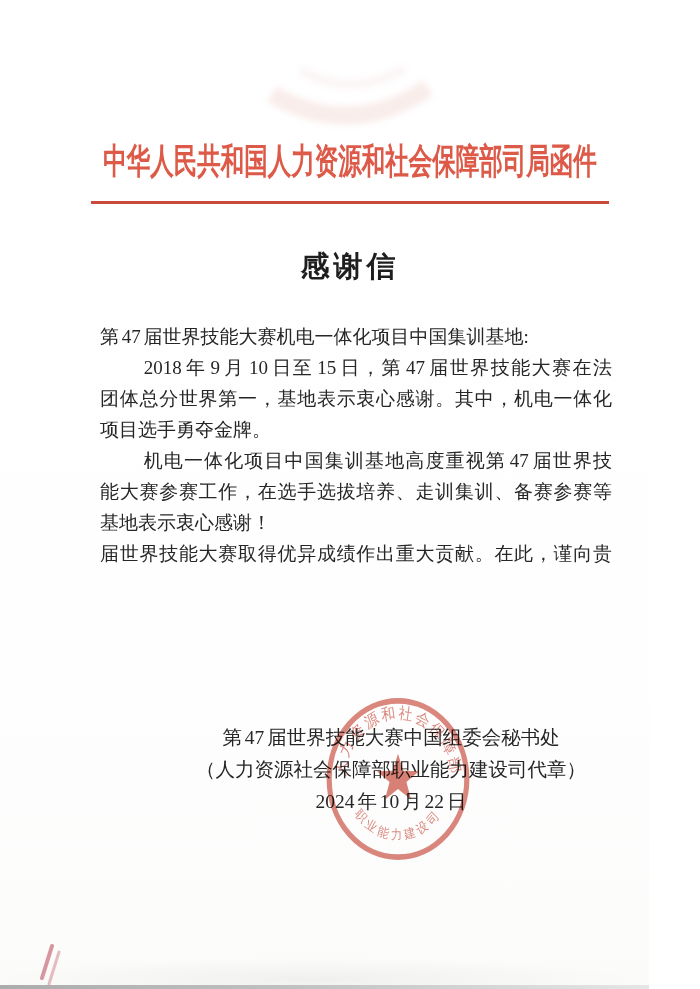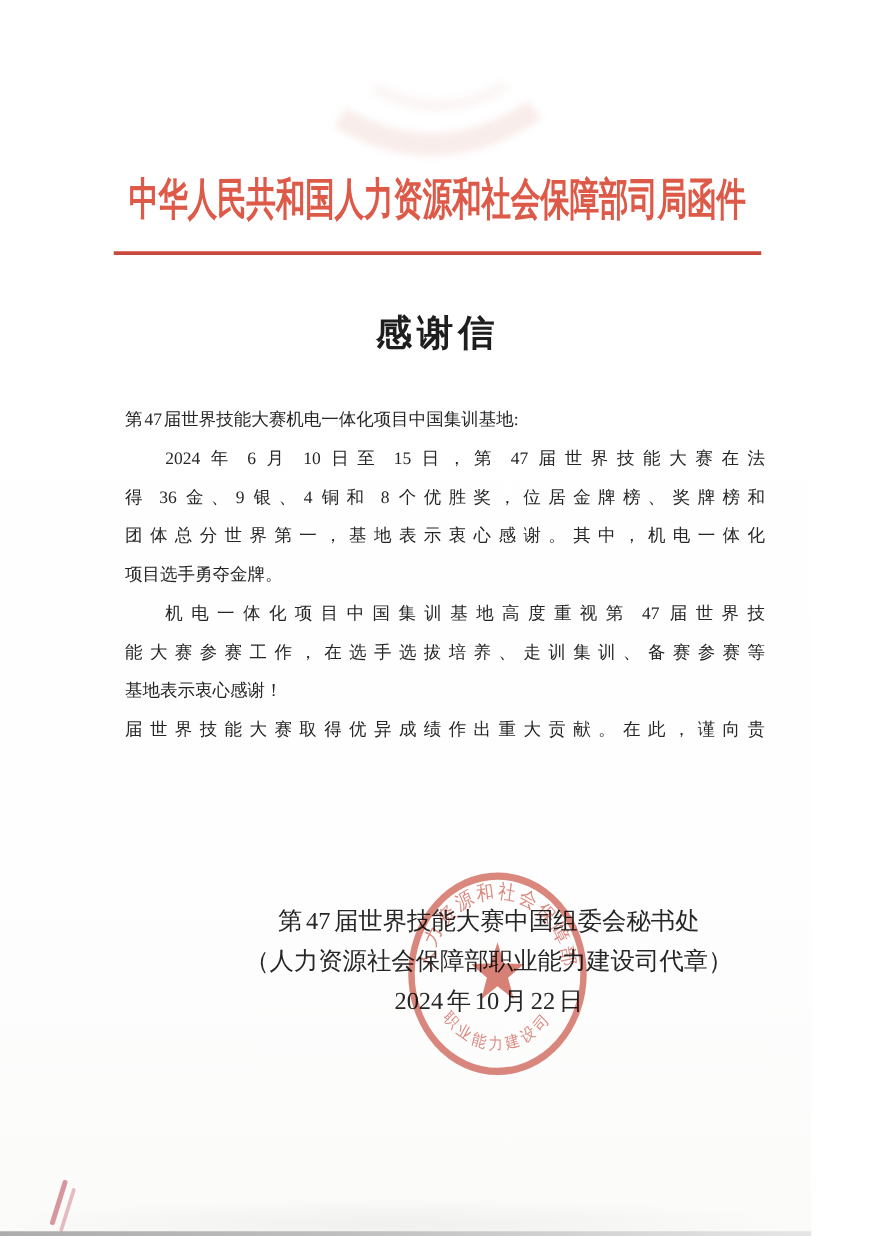--- a/index.html
+++ b/index.html
@@ -22,21 +22,21 @@
     background:#c94a3c;
   }
   .ghost-stamp{position:absolute;top:0;left:0;pointer-events:none;}
   .doc-title{
     position:absolute;top:247px;left:0;width:700px;
     text-align:center;font-size:29px;font-weight:bold;color:#1e1e1e;
     letter-spacing:4px;
   }
   .body-block{
     position:absolute;top:321px;left:100px;width:512px;
-    font-size:14px;color:#262626;word-spacing:-2px;
+    font-size:19px;color:#262626;word-spacing:-2px;
   }
   .bline{
     height:31px;line-height:31px;
     text-align:justify;text-align-last:justify;
     overflow:hidden;white-space:normal;
   }
   .bline.plain{text-align:left;text-align-last:left;}
   .bline.lastline{text-align-last:left;}
   .bline.indent{text-indent:2.3em;}
   .signature{
@@ -71,22 +71,21 @@
     <path d="M 300,70 Q 352,100 405,68" fill="none" stroke="rgba(206,104,94,0.06)" stroke-width="10" filter="blur(3px)"></path>
   </svg>
 
   <div class="letterhead">中华人民共和国人力资源和社会保障部司局函件</div>
   <div class="red-rule"></div>
 
   <div class="doc-title">感谢信</div>
 
   <div class="body-block">
     <div class="bline plain">第 47 届世界技能大赛机电一体化项目中国集训基地:</div>
-    <div class="bline indent">2024 年 6 月 10 日至 15 日，第 47 届世界技能大赛在法</div>
-    <div class="bline">得 36 金、9 银、4 铜和 8 个优胜奖，位居金牌榜、奖牌榜和</div>
+    <div class="bline indent">2018 年 9 月 10 日至 15 日，第 47 届世界技能大赛在法</div>
     <div class="bline">团体总分世界第一，基地表示衷心感谢。其中，机电一体化</div>
     <div class="bline lastline">项目选手勇夺金牌。</div>
     <div class="bline indent">机电一体化项目中国集训基地高度重视第 47 届世界技</div>
     <div class="bline">能大赛参赛工作，在选手选拔培养、走训集训、备赛参赛等</div>
     <div class="bline lastline">基地表示衷心感谢！</div>
     <div class="bline">届世界技能大赛取得优异成绩作出重大贡献。在此，谨向贵</div>
   </div>
 
   <div class="signature">
     <div class="sline">第 47 届世界技能大赛中国组委会秘书处</div>

